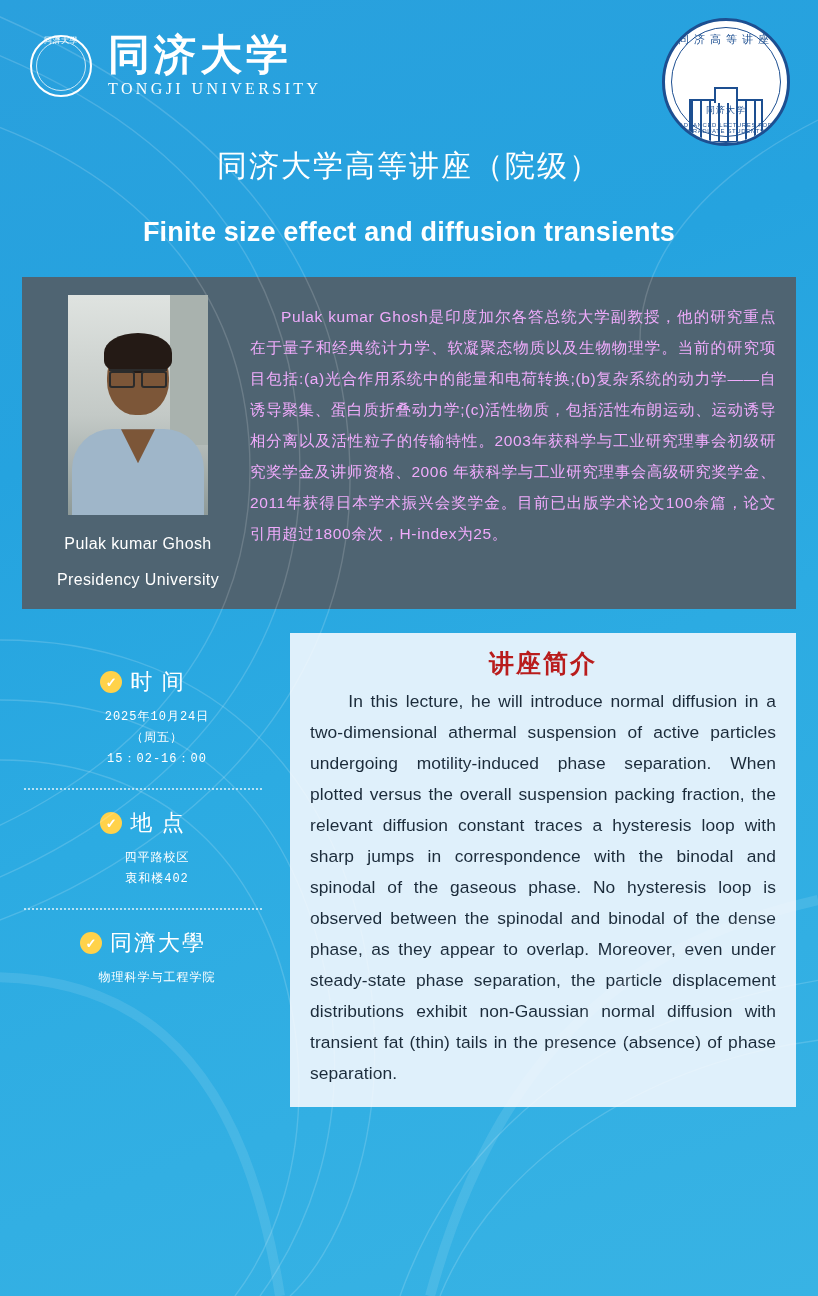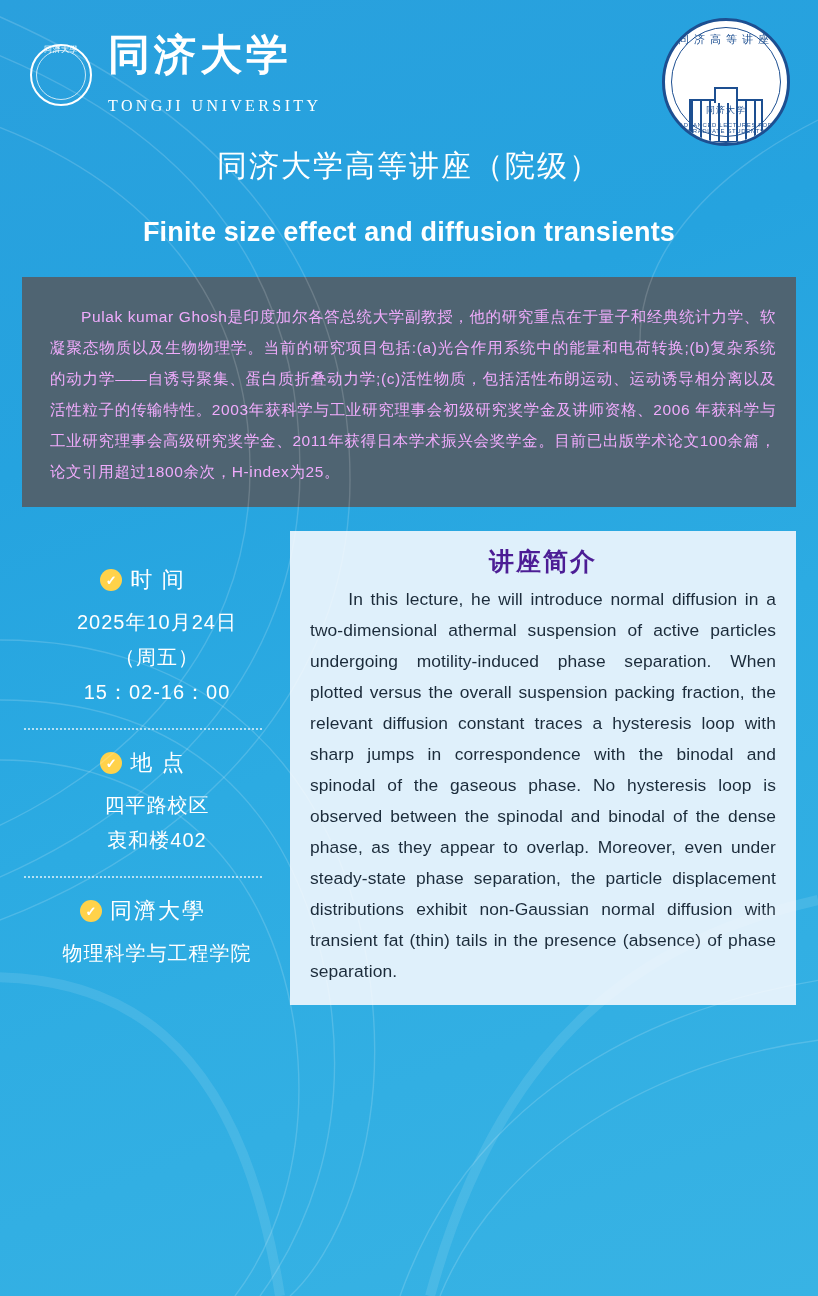--- a/index.html
+++ b/index.html
@@ -46,21 +46,21 @@
     font-size: 8px; color: #fff; line-height: 1.05; text-align: center;
     letter-spacing: .5px;
   }
   .uni-name-cn {
     font-family: "Liberation Serif", serif;
     font-size: 42px; font-weight: 700; color: #ffffff;
     letter-spacing: 4px; line-height: 1;
   }
   .uni-name-en {
     font-size: 16px; color: #ffffff; letter-spacing: 3.4px;
-    margin-top: 21px; font-family: "Liberation Serif", serif;
+    margin-top: 4px; font-family: "Liberation Serif", serif;
   }
   .badge {
     position: absolute; right: 28px; top: 18px;
     width: 128px; height: 128px; border-radius: 50%;
     background: #ffffff;
     border: 3px solid #1d4f91;
     display: flex; align-items: flex-end; justify-content: center;
     overflow: hidden;
   }
   .badge-ring {
@@ -201,40 +201,40 @@
     background: #ffd24a;
     display: inline-flex; align-items: center; justify-content: center;
     color: #ffffff; font-size: 13px; font-weight: bold; line-height: 1;
   }
   .info-head-label {
     font-size: 22px; color: #ffffff; letter-spacing: 2px;
     font-family: "Liberation Serif", serif;
     text-align: right;
   }
   .info-line {
-    font-size: 20px; line-height: 1.75; letter-spacing: 1px;
-    font-family: Liberation Sans, sans-serif;
+    font-size: 12px; line-height: 1.75; letter-spacing: 1px;
+    font-family: Liberation Mono, monospace;
     padding-left: 28px;
   }
   .dotted {
     border-top: 2px dotted rgba(255,255,255,.65);
     margin: 18px 24px;
     height: 0;
   }
 
   
   .abstract {
     flex: 1;
     background: #dff0fb;
     padding: 14px 20px 18px 20px;
     margin-left: 4px;
   }
   .abstract-title {
     text-align: center;
-    color: #4c1d95;
+    color: #b91c1c;
     font-size: 25px; font-weight: 700;
     font-family: "Liberation Serif", serif;
     letter-spacing: 2px;
     margin-bottom: 6px;
   }
   .abstract-body {
     color: #1b2b3a;
     font-size: 17.4px;
     line-height: 1.78;
     text-align: justify;
@@ -287,20 +287,33 @@
     </div>
   </div>
 
   <div class="series-title">同济大学高等讲座（院级）</div>
 
   <div class="main-title">
     <div>Finite size effect and diffusion transients</div>
   </div>
 
   <div class="speaker">
+    <div class="speaker-left">
+      <div class="photo">
+        <div class="wall"></div>
+        <div class="door"></div>
+        <div class="body"></div>
+        <div class="collar"></div>
+        <div class="head"></div>
+        <div class="hair"></div>
+        <div class="glasses"></div>
+      </div>
+      <div class="speaker-name">Pulak kumar Ghosh</div>
+      <div class="speaker-affil">Presidency University</div>
+    </div>
     <div class="speaker-bio">Pulak kumar Ghosh是印度加尔各答总统大学副教授，他的研究重点在于量子和经典统计力学、软凝聚态物质以及生物物理学。当前的研究项目包括:(a)光合作用系统中的能量和电荷转换;(b)复杂系统的动力学——自诱导聚集、蛋白质折叠动力学;(c)活性物质，包括活性布朗运动、运动诱导相分离以及活性粒子的传输特性。2003年获科学与工业研究理事会初级研究奖学金及讲师资格、2006 年获科学与工业研究理事会高级研究奖学金、2011年获得日本学术振兴会奖学金。目前已出版学术论文100余篇，论文引用超过1800余次，H-index为25。</div>
   </div>
 
   <div class="bottom">
 
     <div class="info-col">
 
       <div class="info-block">
         <div class="info-head">
           <span class="check-icon">✓</span>

